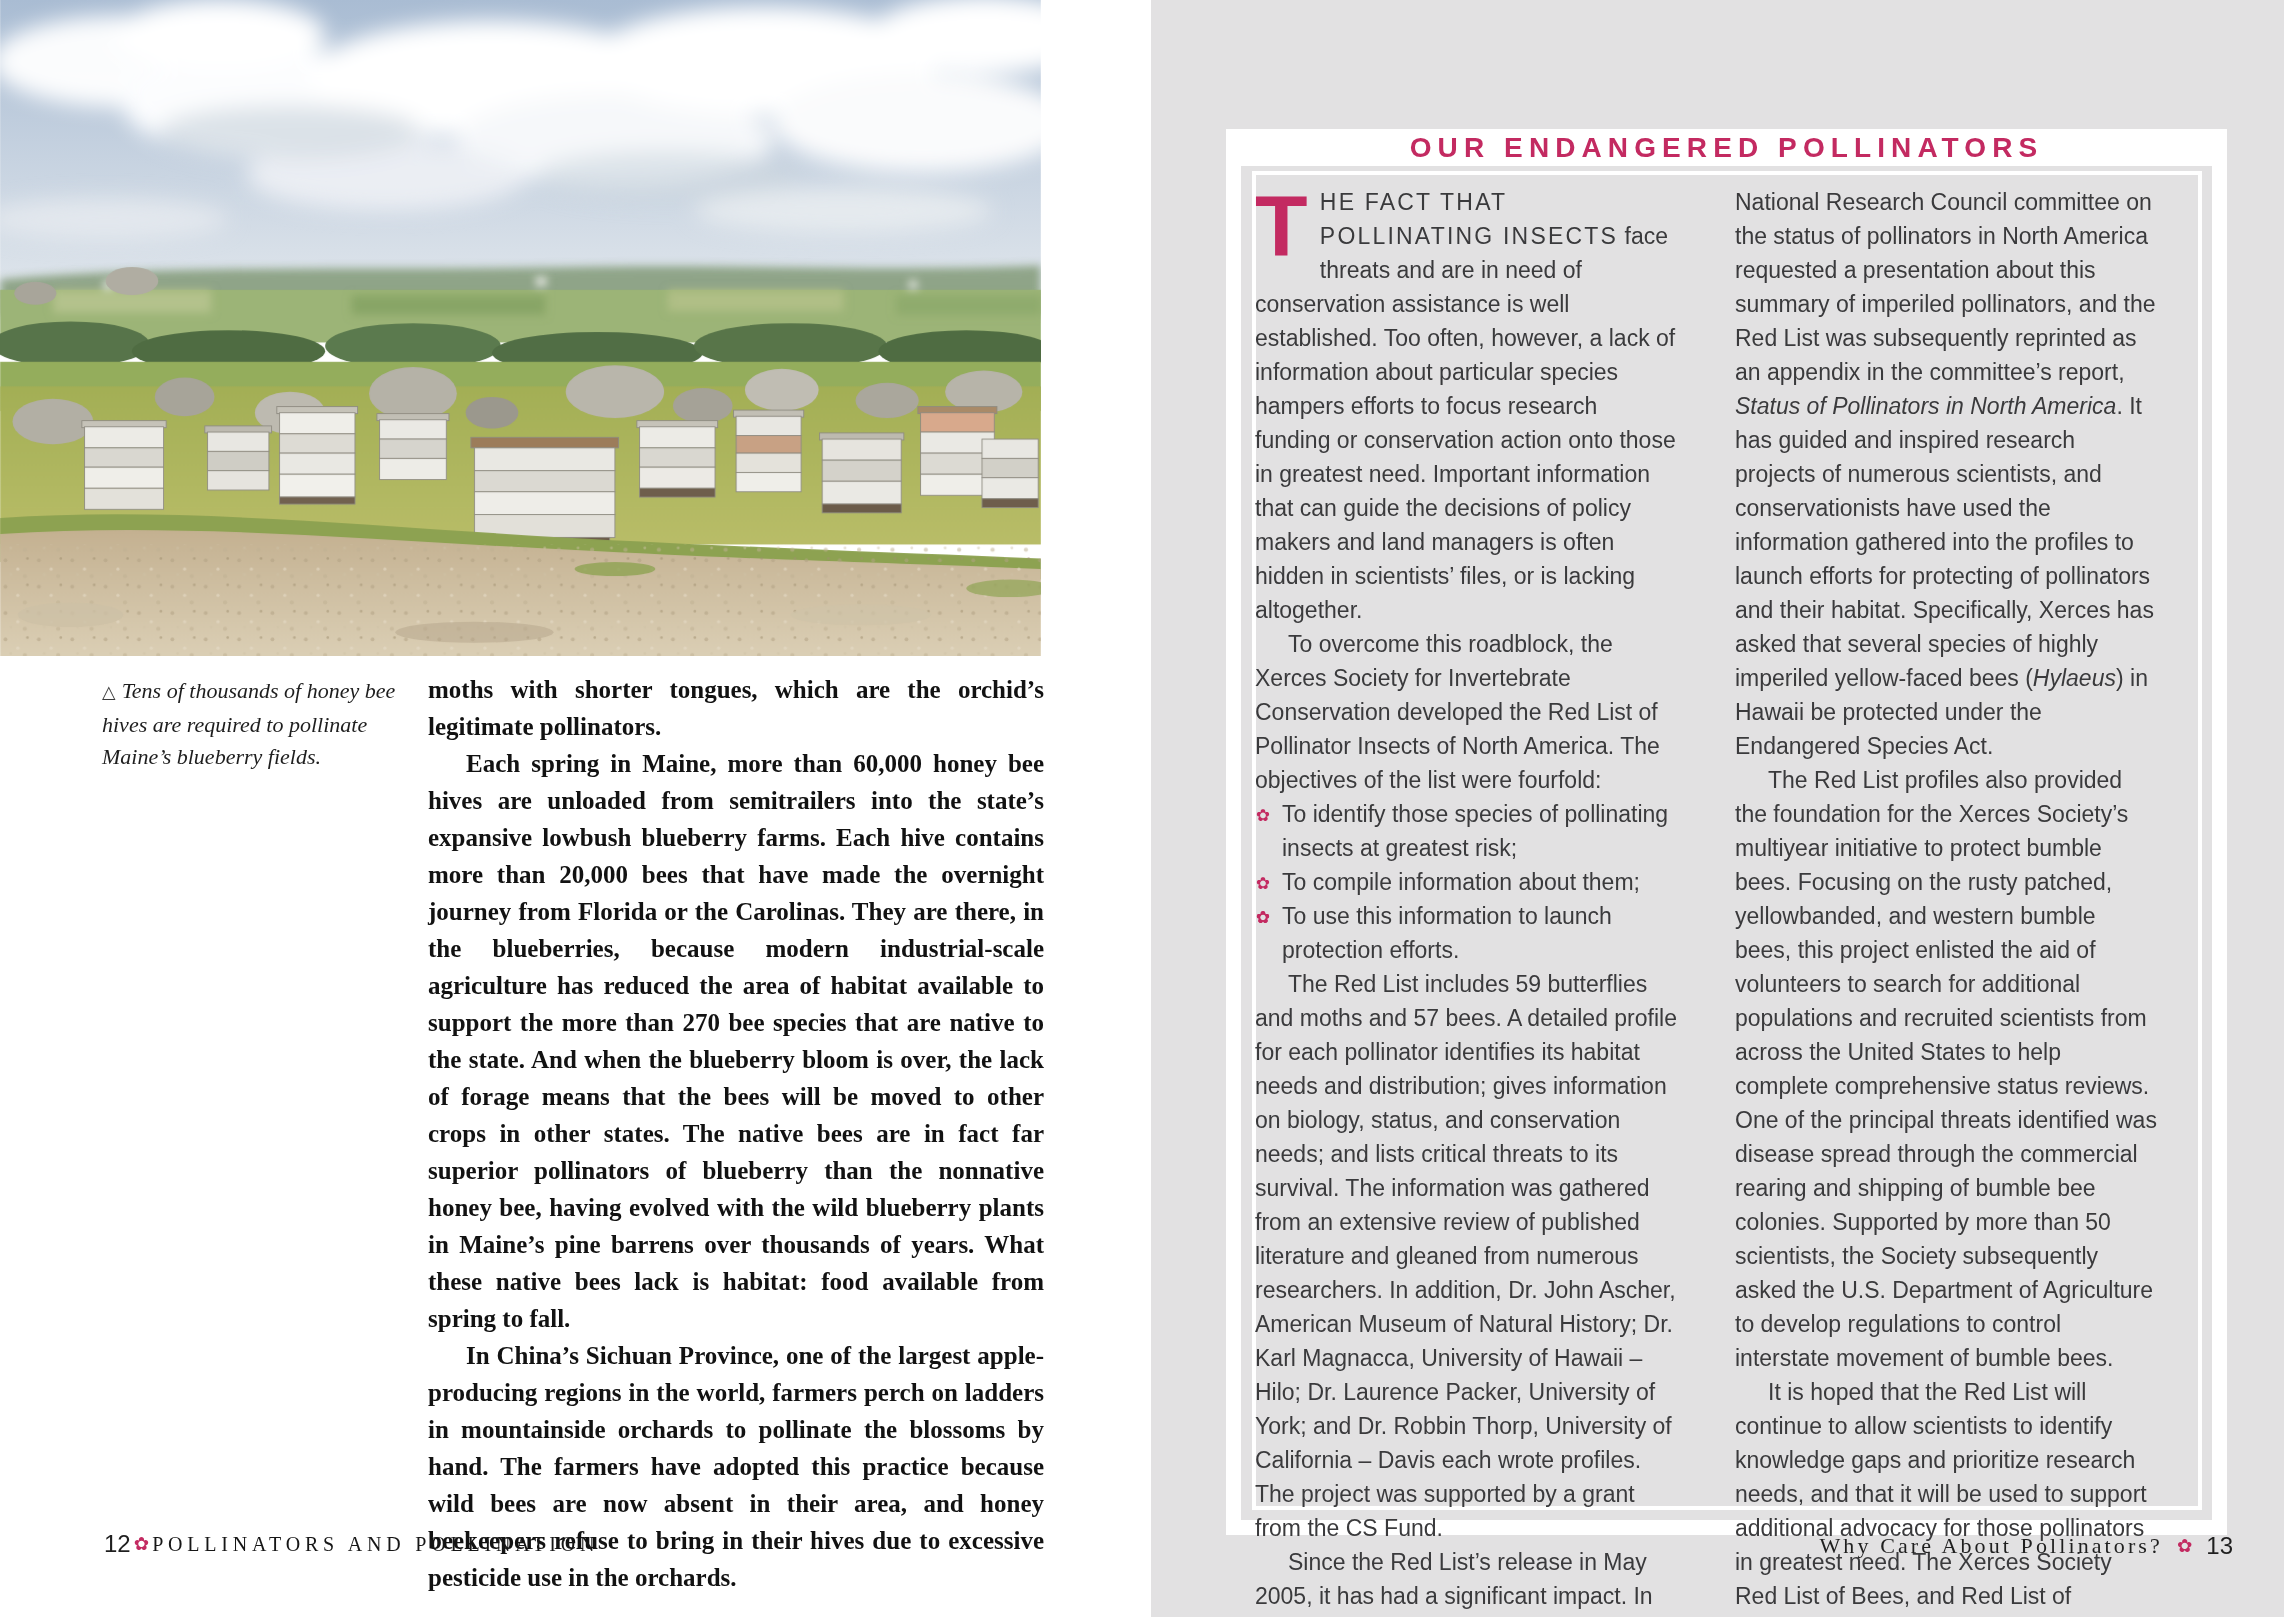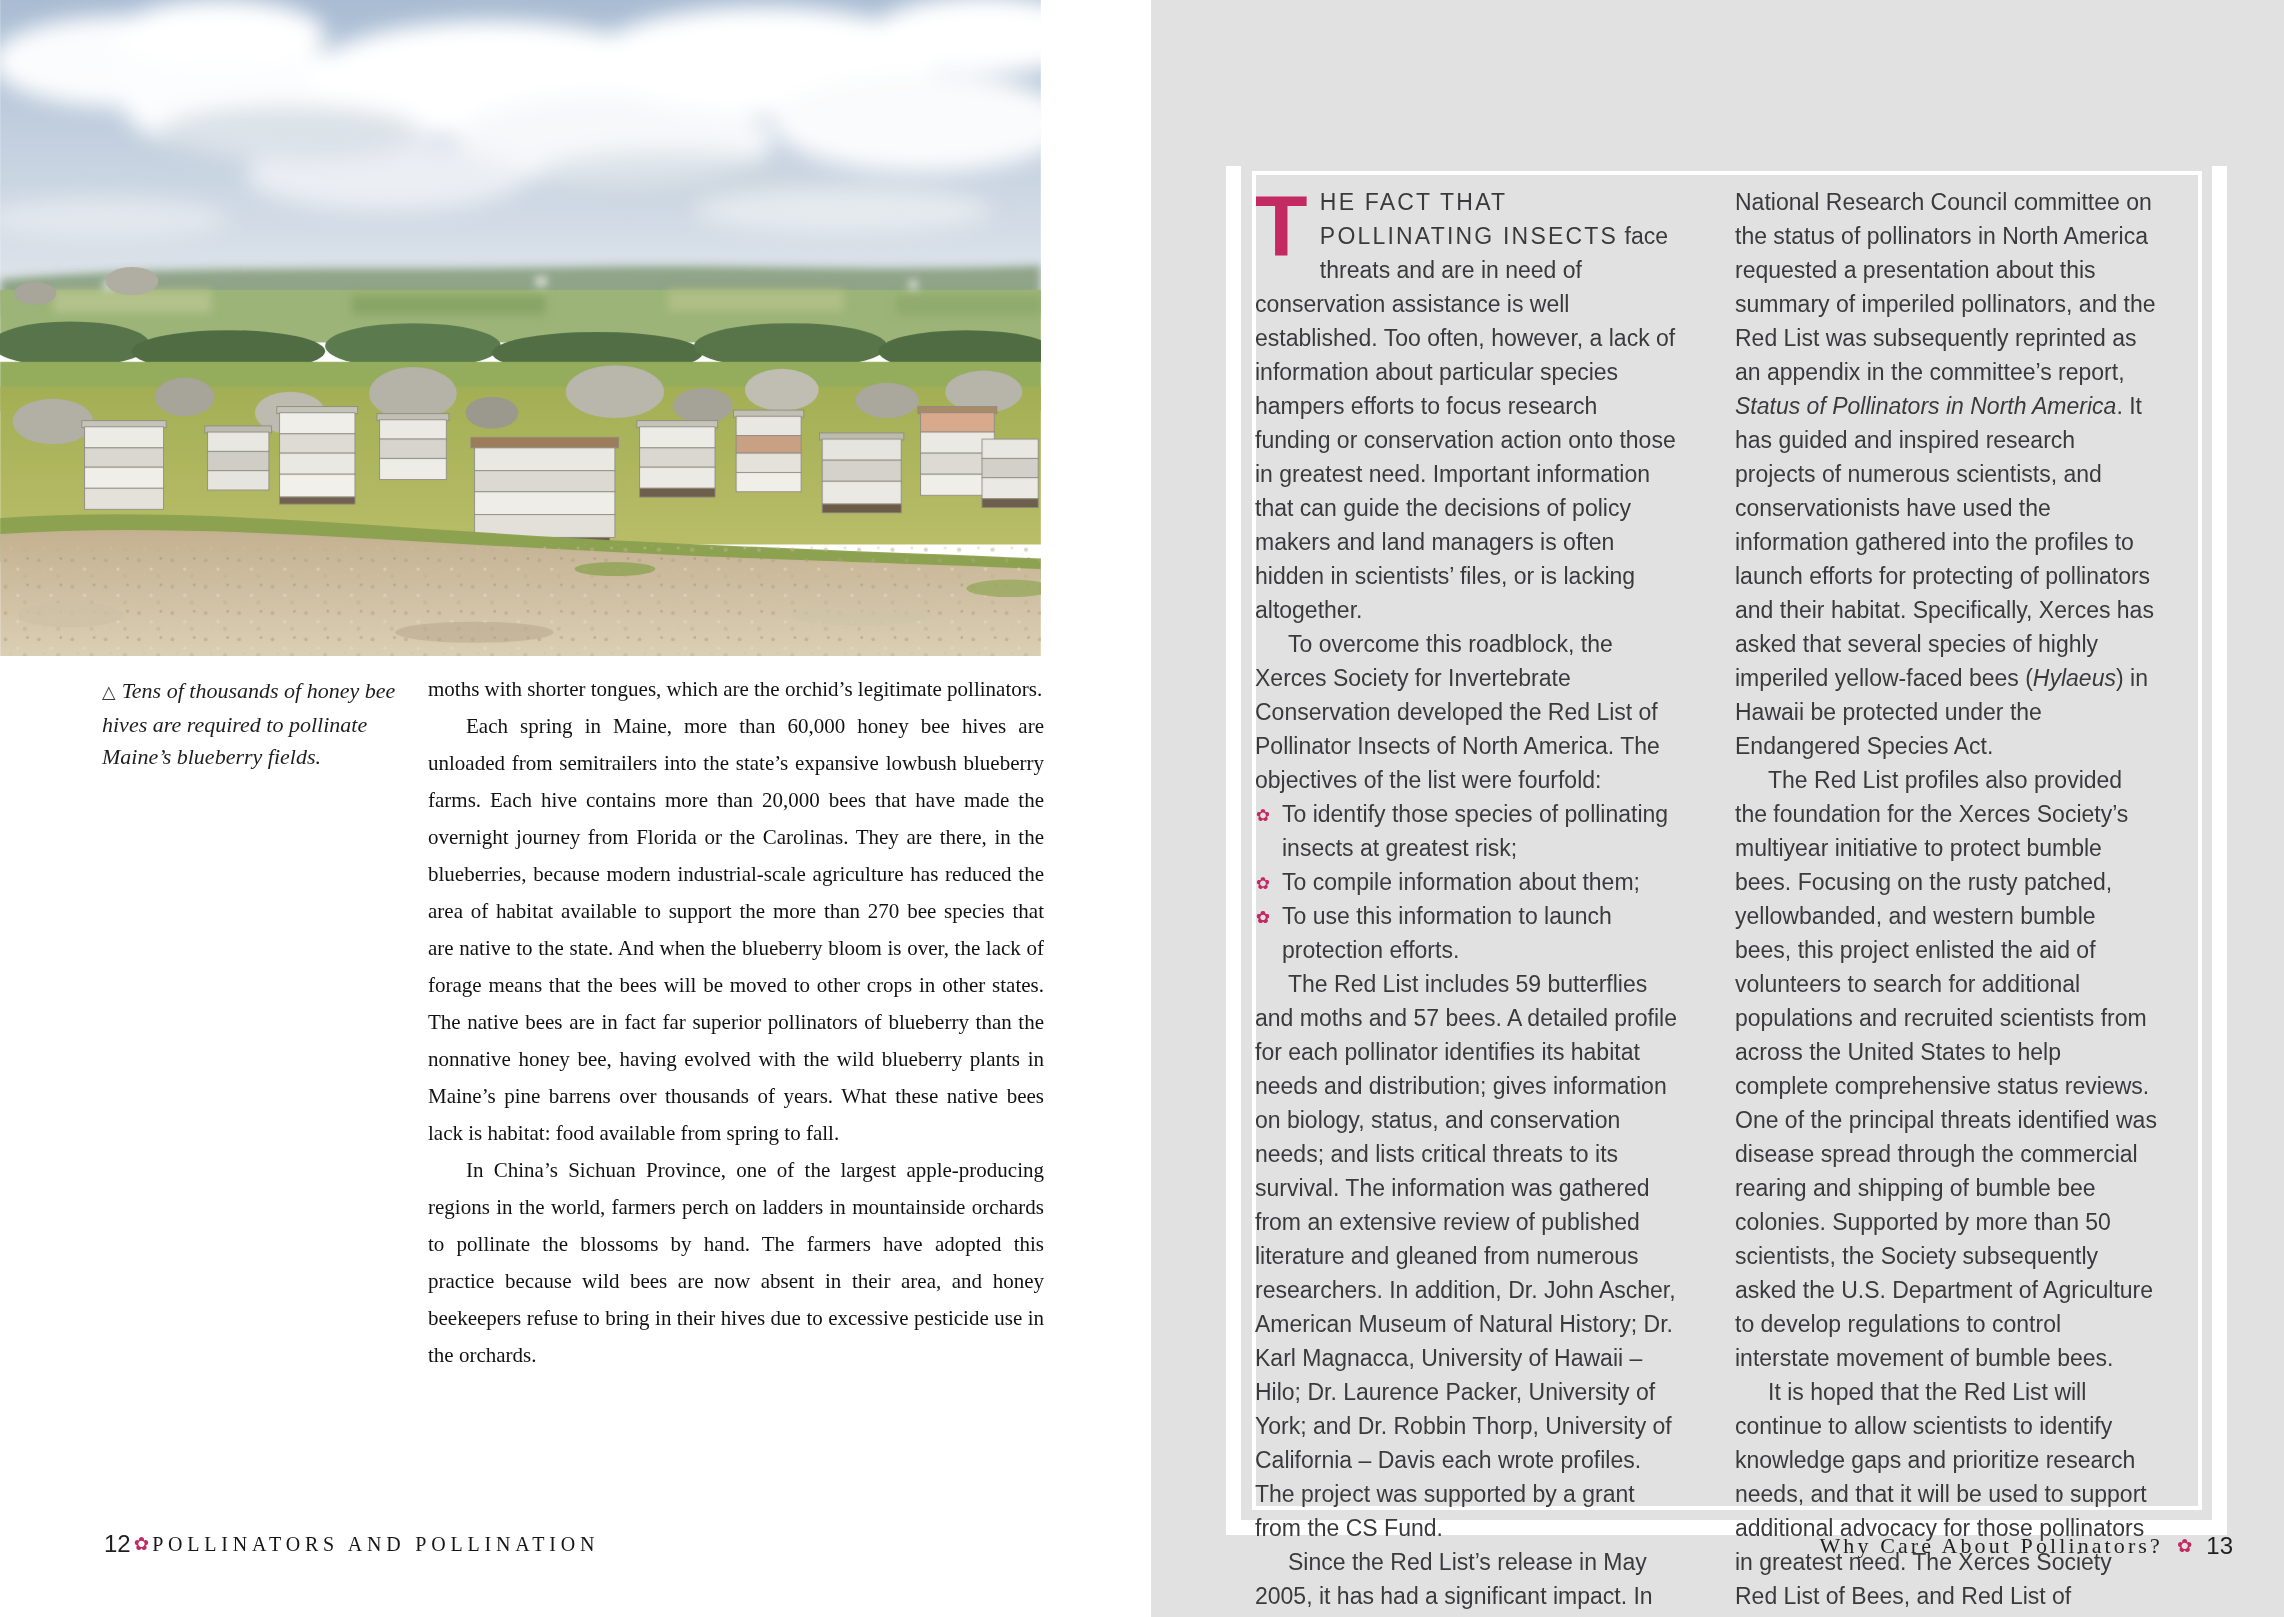--- a/index.html
+++ b/index.html
@@ -6,22 +6,22 @@
   .spread{position:relative;width:2284px;height:1617px;background:#ffffff;overflow:hidden;
           font-family:"Liberation Serif",serif;}
   
   .page-left{position:absolute;left:0;top:0;width:1080px;height:1617px;background:#ffffff;}
   .photo{position:absolute;left:0;top:0;width:1041px;height:656px;overflow:hidden;}
   .photo svg{display:block;}
   .caption{position:absolute;left:102px;top:675px;width:309px;font-style:italic;
            font-size:22px;line-height:32.5px;color:#1e1e1e;}
   .caption .tri{font-style:normal;font-family:"DejaVu Sans",sans-serif;font-size:17.6px;
                 color:#3a3a3a;margin-right:6.1px;}
-  .body-left{position:absolute;left:428px;top:671px;width:616px;font-size:21px;
-             line-height:37px;color:#121212;text-align:justify;}
+  .body-left{position:absolute;left:428px;top:671px;width:616px;font-size:25px;
+             line-height:37px;color:#121212;text-align:justify;font-weight:bold;}
   .body-left p{margin:0;}
   .body-left p.ind{text-indent:38px;}
   .footer-l{position:absolute;left:104px;top:1530px;display:flex;align-items:center;gap:3px;}
   .pagenum{font-family:"Liberation Sans",sans-serif;font-size:24px;color:#1f1f1f;}
   .flower{font-family:"DejaVu Sans",sans-serif;font-size:18.4px;color:#c32a61;line-height:1;}
   .running-title{font-size:20px;letter-spacing:4.8px;color:#161616;}
   
   .page-right{position:absolute;left:1151px;top:0;width:1133px;height:1617px;background:#e2e1e2;}
   .rl-title{position:absolute;left:75px;top:84px;width:1001px;text-align:center;
             font-family:"Liberation Sans",sans-serif;font-weight:700;font-size:36px;
@@ -240,20 +240,21 @@
       <span class="pagenum">12</span>
       <span class="flower">✿</span>
       <span class="running-title">POLLINATORS AND POLLINATION</span>
     </div>
   </div>
 
   <div class="page-right">
 
 
     <div class="box">
+      <div class="box-band">OUR ENDANGERED POLLINATORS</div>
       <div class="box-frame">
         <div class="box-inner"></div>
         <div class="box-content">
 
           <div class="col">
             <p><span class="dropcap">T</span><span class="caps">HE FACT THAT POLLINATING INSECTS</span><span> face threats and are in need of conservation assistance is well established. Too often, however, a lack of information about particular species hampers efforts to focus research funding or conservation action onto those in greatest need. Important information that can guide the decisions of policy makers and land managers is often hidden in scientists’ files, or is lacking altogether.</span></p>
             <p class="ind">To overcome this roadblock, the Xerces Society for Invertebrate Conservation developed the Red List of Pollinator Insects of North America. The objectives of the list were fourfold:</p>
             <ul class="blist">
               <li><span class="bullet-fl">✿</span><span>To identify those species of pollinating insects at greatest risk;</span></li>
               <li><span class="bullet-fl">✿</span><span>To compile information about them;</span></li>

